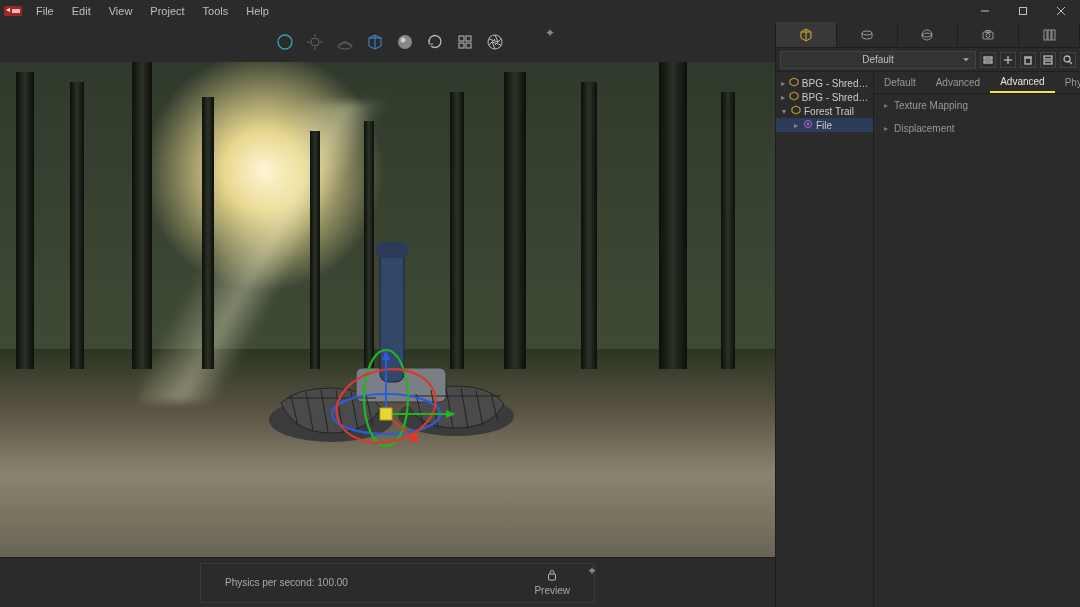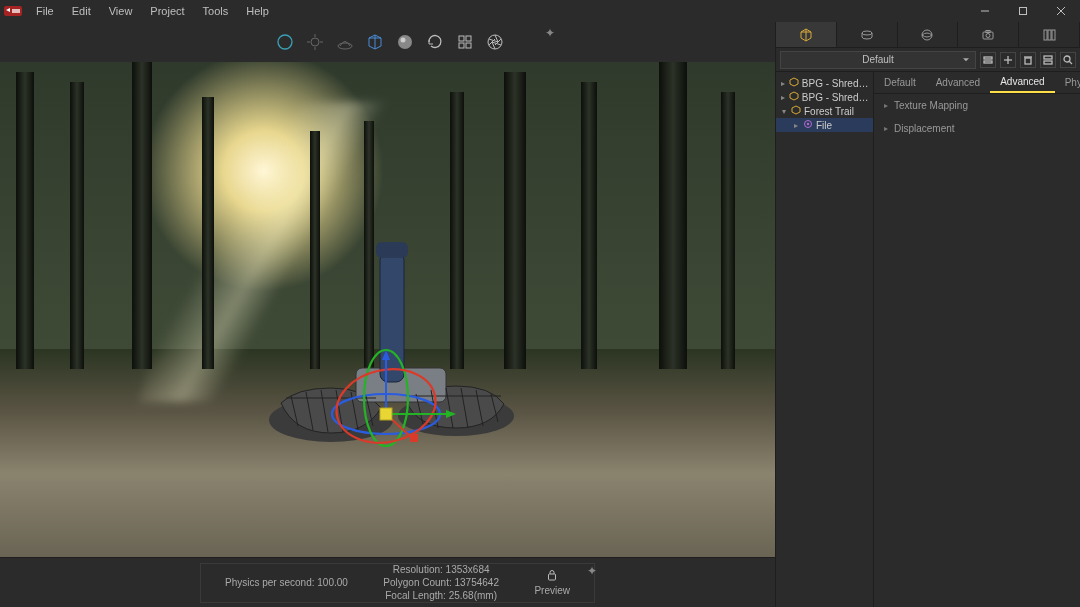--- a/index.html
+++ b/index.html
@@ -248,25 +248,20 @@
             <rect x="84" y="106" width="8" height="8" fill="#d93a2a"></rect>
             <rect x="54" y="80" width="12" height="12" fill="#e8d634" stroke="#b4a520"></rect>
           </svg>
         </div>
       </div>
     </div>
 
     <div class="status">
       <div class="status-inner">
         <div><span>Physics per second:</span> <span>100.00</span></div>
-        <div class="status-center">
-          <div><span>Resolution:</span> <span>1353x684</span></div>
-          <div><span>Polygon Count:</span> <span>13754642</span></div>
-          <div><span>Focal Length:</span> <span>25.68(mm)</span></div>
-        </div>
         <div class="status-right">
           <div class="lock"><svg viewBox="0 0 12 12">
                 <rect x="2.5" y="5" width="7" height="6" rx="1" fill="none" stroke="#bbb"></rect>
                 <path d="M4 5 V3.5 a2 2 0 0 1 4 0 V5" fill="none" stroke="#bbb"></path>
               </svg></div>
           <div>Preview</div>
         </div>
       </div>
       <div class="spin">✦</div>
     </div>

